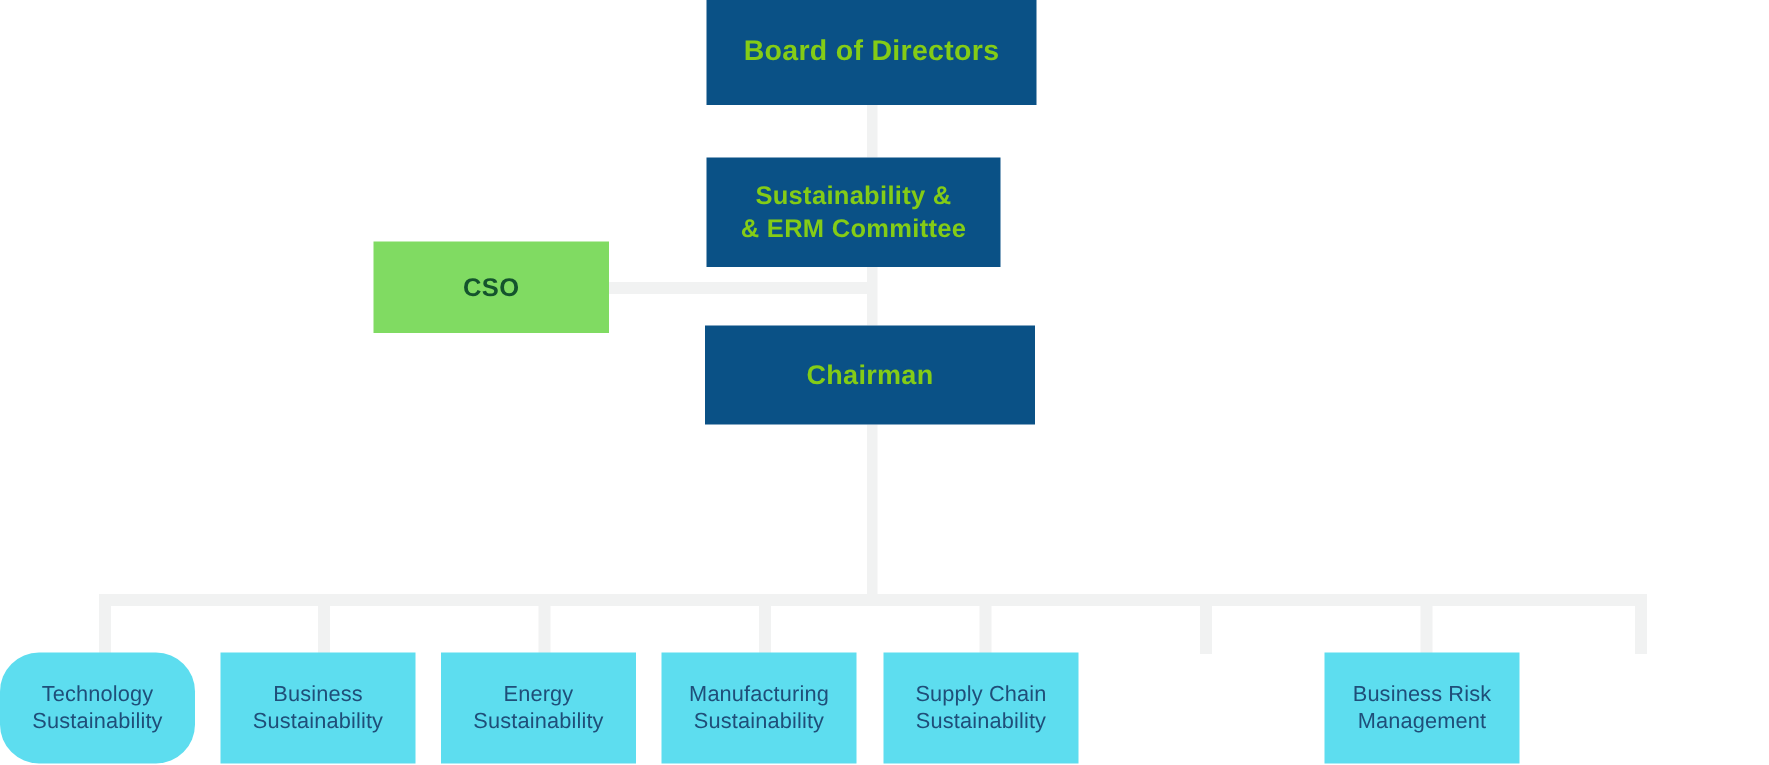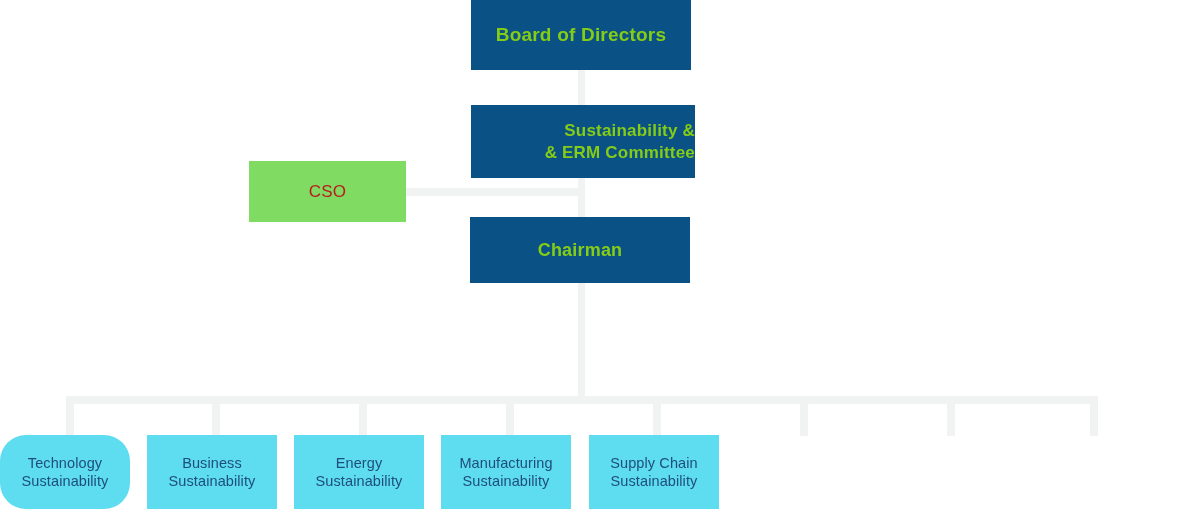--- a/index.html
+++ b/index.html
@@ -42,34 +42,34 @@
   }
 
   .node.dark {
     background: #0a5186;
     color: #84cc16;
     font-weight: bold;
     letter-spacing: 0.2px;
   }
   .node.green {
     background: #80db62;
-    color: #b91c1c;
-    font-weight: normal;
+    color: #14532d;
+    font-weight: bold;
     letter-spacing: 0.3px;
   }
   .node.cyan {
     background: #5dddef;
     color: #1f4e79;
     font-weight: normal;
     letter-spacing: 0.1px;
   }
 
   
   #node-board        { left: 471px; top: 0px;   width: 220px; height: 70px;  font-size: 19px; }
-  #node-committee    { left: 471px; top: 105px; width: 224px; height: 73px;  font-size: 17px; text-align: right; }
+  #node-committee    { left: 471px; top: 105px; width: 196px; height: 73px;  font-size: 17px; }
   #node-cso          { left: 249px; top: 161px; width: 157px; height: 61px;  font-size: 17px; }
   #node-chairman     { left: 470px; top: 217px; width: 220px; height: 66px;  font-size: 18px; }
 
   .leaf {
     top: 435px;
     width: 130px;
     height: 74px;
     font-size: 14.5px;
   }
 </style>
@@ -127,14 +127,18 @@
 Sustainability</span>
   </div>
   <div class="node cyan leaf" style="left:441px;">
     <span class="node-label">Manufacturing
 Sustainability</span>
   </div>
   <div class="node cyan leaf" style="left:589px;">
     <span class="node-label">Supply Chain
 Sustainability</span>
   </div>
+  <div class="node cyan leaf" style="left:883px;">
+    <span class="node-label">Business Risk
+Management</span>
+  </div>
 
 </div>
 
 </body></html>

